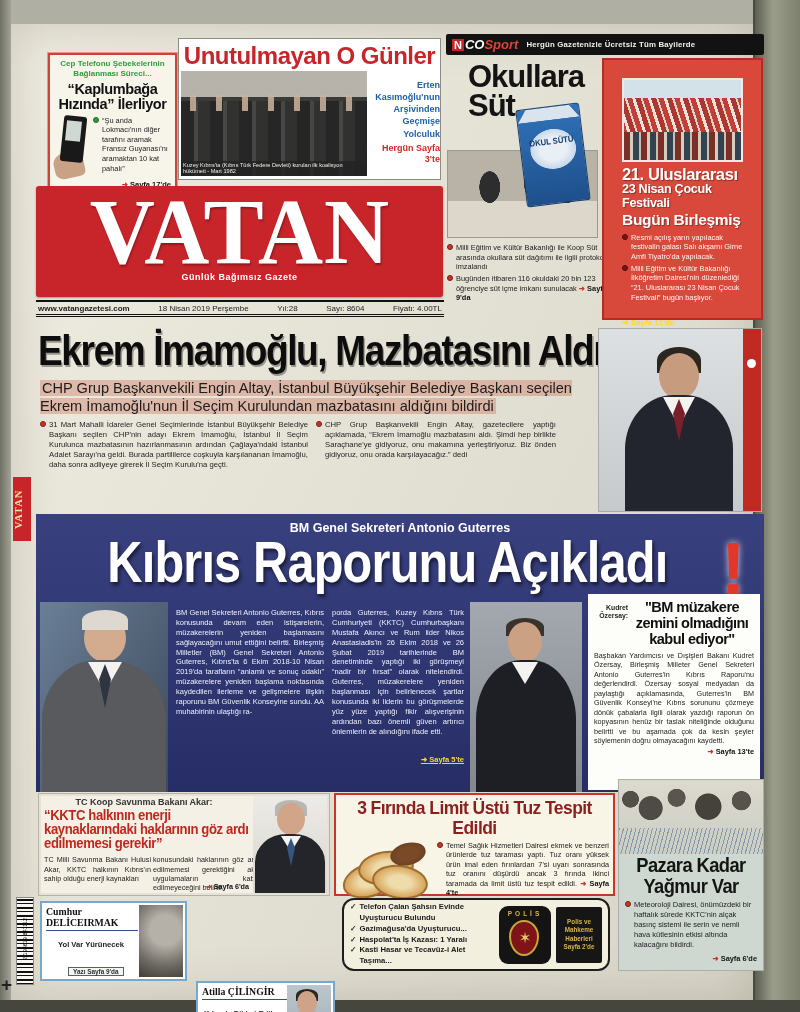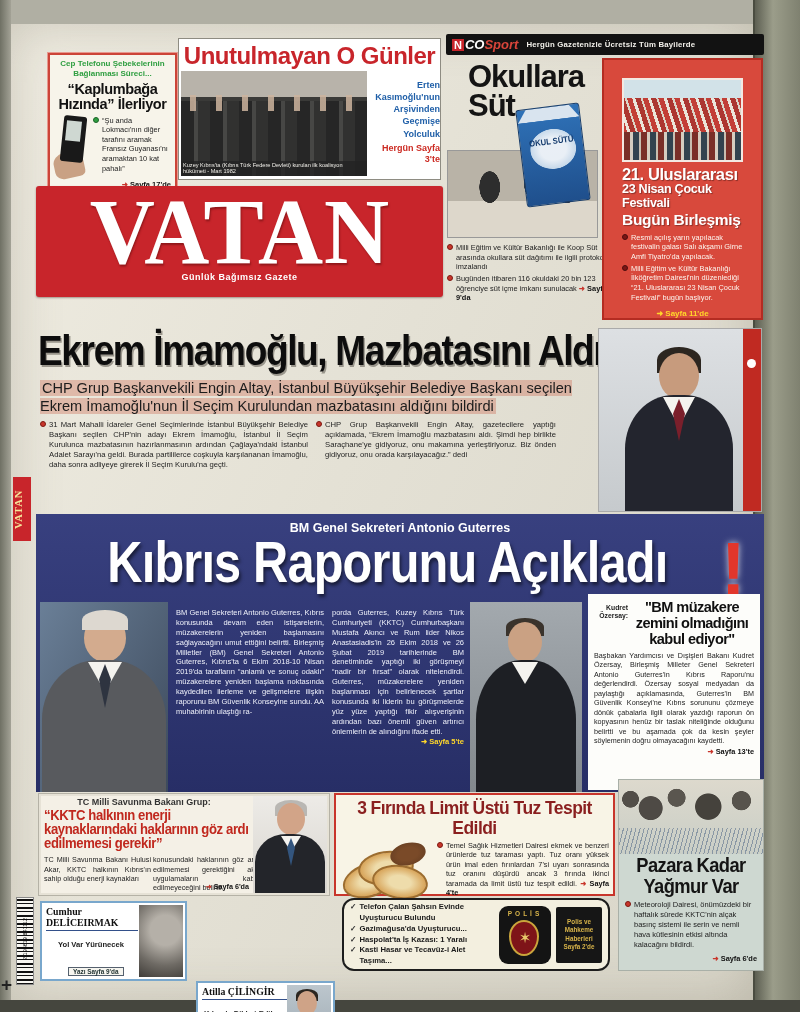--- a/index.html
+++ b/index.html
@@ -88,21 +88,21 @@
   .fest-photo { height:84px; border:2px solid #f3e9e2; margin-bottom:4px; position:relative; overflow:hidden;
     background:linear-gradient(#d2e2e8 0 36%, #e6e0d4 36% 100%); }
   .fest-flags { position:absolute; left:0; top:18px; width:100%; height:40px;
     background:repeating-linear-gradient(72deg,#c03028 0 5px,#ece6da 5px 8px,#a82822 8px 13px,#dcd4c6 13px 15px); opacity:.92; }
   .fest-crowd { position:absolute; left:0; bottom:0; width:100%; height:28px;
     background:repeating-linear-gradient(90deg,#7a2f28 0 6px,#d6cdc0 6px 9px,#33434f 9px 15px,#c8beb0 15px 17px); }
   .fest-t1 { color:#fff; font-weight:bold; font-size:16.5px; line-height:1.05; letter-spacing:-.4px; text-shadow:1px 1px 1px rgba(0,0,0,.35); }
   .fest-t2 { color:#fff; font-weight:bold; font-size:12.6px; line-height:1.1; letter-spacing:-.3px; text-shadow:1px 1px 1px rgba(0,0,0,.35); }
   .fest-t3 { color:#fff; font-weight:bold; font-size:15.5px; line-height:1.15; letter-spacing:-.3px; text-shadow:1px 1px 1px rgba(0,0,0,.35); margin-bottom:4px; }
   .fest-bullets { color:#fdf5ee; font-size:7.4px; line-height:1.3; }
-  .fest-ref { color:#ffd72a; font-weight:bold; font-size:8px; text-align:center; margin-top:7px; }
+  .fest-ref { color:#ffd72a; font-weight:bold; font-size:8px; text-align:left; margin-top:16px; }
   .fest-ref .arr { color:#ffd72a; }
 
   
   .masthead { left:36px; top:186px; width:407px; height:111px; background:#c8252b; border-radius:3px;
     text-align:center; color:#fff; box-shadow:0 1px 2px rgba(60,30,20,.4); }
   .mast-logo { font-family:"Liberation Serif", serif; font-weight:bold; font-size:93px; line-height:92px;
     display:inline-block; transform:scaleX(.97); letter-spacing:1px; text-shadow:1px 2px 2px rgba(90,10,10,.5); }
   .mast-tag { font-size:9px; font-weight:bold; margin-top:-6px; letter-spacing:.5px; }
   .dateline { left:36px; top:300px; width:408px; height:17px; border-top:2px solid #111;
     border-bottom:3px double #111; display:flex; align-items:center; justify-content:space-between;
@@ -133,21 +133,21 @@
   .kib-headrow { text-align:center; margin-top:-2px; white-space:nowrap; }
   .kib-head { display:inline-block; transform:scaleX(.84); transform-origin:center;
     color:#fff; font-weight:bold; font-size:58px; letter-spacing:-1px; line-height:1;
     text-shadow:2px 3px 4px rgba(0,0,0,.55); }
   .kib-bang { display:inline-block; color:#e2362b; font-weight:bold; font-size:74px; line-height:0;
     vertical-align:-12px; text-shadow:0 0 7px rgba(255,255,255,.8); }
   .kib-photo1 { position:absolute; left:4px; top:88px; width:128px; height:190px; background:linear-gradient(120deg,#6a7f97,#3d4a5c); overflow:hidden; }
   .kib-col { position:absolute; top:94px; height:180px; color:#eef0fa; font-size:7.5px; line-height:1.32; }
   .kc1 { left:140px; width:148px; }
   .kc2 { left:296px; width:132px; }
-  .kib-ref { color:#ffd72a; font-weight:bold; display:block; text-align:right; margin-top:0; }
+  .kib-ref { color:#ffd72a; font-weight:bold; display:block; text-align:right; margin-top:18px;text-decoration:underline; }
   .kib-ref .arr { color:#ffd72a; }
   .kib-photo2 { position:absolute; left:434px; top:88px; width:112px; height:190px; background:linear-gradient(#a3a9ae,#82888d); overflow:hidden; }
   .quote-box { position:absolute; left:552px; top:80px; width:172px; height:196px; width:172px; background:#fdfdfa; padding:5px 6px; }
   .q-headrow { display:flex; gap:2px; }
   .q-label { flex:none; width:34px; font-size:6.8px; font-weight:bold; text-align:right; padding-top:5px; line-height:1.15; color:#222; }
   .q-title { flex:1; font-size:15.5px; font-weight:bold; color:#101010; line-height:1.03; text-align:center;
     letter-spacing:-.6px; transform:scaleX(.94); transform-origin:center; }
   .q-body { font-size:7.2px; line-height:1.32; color:#222; margin-top:4px; }
   .q-ref { text-align:right; font-size:7.4px; margin-top:1px; }
 
@@ -319,20 +319,27 @@
         </div>
     </div>
     <div class="fest-ref"><span class="arr">➜</span>
       <span>Sayfa 11'de</span></div>
   </div>
 
   <div class="blk masthead">
     <div class="mast-logo">VATAN</div>
     <div class="mast-tag">Günlük Bağımsız Gazete</div>
   </div>
+  <div class="blk dateline">
+    <span class="web">www.vatangazetesi.com</span>
+    <span>18 Nisan 2019 Perşembe</span>
+    <span>Yıl:28</span>
+    <span>Sayı: 8604</span>
+    <span>Fiyatı: 4.00TL</span>
+  </div>
 
   <div class="blk ekrem-head"><span class="cond">Ekrem İmamoğlu, Mazbatasını Aldı</span></div>
   <div class="blk ekrem-sub"><span>CHP Grup Başkanvekili Engin Altay, İstanbul Büyükşehir Belediye Başkanı seçilen Ekrem İmamoğlu'nun İl Seçim Kurulundan mazbatasını aldığını bildirdi</span></div>
   <div class="blk ekrem-cols ek-c1 jt">
     <div class="bul">
         <span class="dot"></span>
       <span>31 Mart Mahalli İdareler Genel Seçimlerinde İstanbul Büyükşehir Belediye Başkanı seçilen CHP'nin adayı Ekrem İmamoğlu, İstanbul İl Seçim Kurulunca mazbatasının hazırlanmasının ardından Çağlaya'ndaki İstanbul Adalet Sarayı'na geldi. Burada partililerce coşkuyla karşılananan İmamoğlu, daha sonra adliyeye girerek İl Seçim Kurulu'na geçti.</span>
       </div>
   </div>
   <div class="blk ekrem-cols ek-c2 jt">
@@ -384,21 +391,21 @@
         <div class="q-label">Kudret Özersay:</div>
         <div class="q-title">"BM müzakere zemini olmadığını kabul ediyor"</div>
       </div>
       <div class="q-body jt">Başbakan Yardımcısı ve Dışişleri Bakanı Kudret Özersay, Birleşmiş Milleter Genel Sekreteri Antonio Guterres'in Kıbrıs Raporu'nu değerlendirdi. Özersay sosyal medyadan da paylaştığı açıklamasında, Guterres'in BM Güvenlik Konseyi'ne Kıbrıs sorununu çözmeye dönük çabalarla ilgili olarak yazdığı raporun ön kopyasının henüz bir taslak niteliğinde olduğunu belirtti ve bu aşamada çok da kesin şeyler söylemenin doğru olmayacağını kaydetti.</div>
       <div class="q-ref"><span class="arr">➜</span>
         <span class="ref">Sayfa 13'te</span></div>
     </div>
   </div>
 
   <div class="blk akar-box">
-    <div class="akar-kick">TC Milli Savunma Bakanı Grup:</div>
+    <div class="akar-kick">TC Koop Savunma Bakanı Akar:</div>
     <div class="akar-head">“KKTC halkının enerji kaynaklarındaki haklarının göz ardı edilmemesi gerekir”</div>
     <div class="akar-cols">
       <div class="jt">TC Milli Savunma Bakanı Hulusi Akar, KKTC halkının Kıbrıs'ın sahip olduğu enerji kaynakları</div>
       <div class="jt">konusundaki haklarının göz ardı edilmemesi gerektiğini aksi uygulamaların kabul edilmeyeceğini belirtti.</div>
     </div>
     <div class="akar-photo">
       <div class="person" style="left:0;top:4px;width:74px;height:92px;">
         <div class="hair" style="left:22px;top:0;width:32px;height:16px;background:#b9b7b3;"></div>
         <div class="head" style="left:24px;top:3px;width:28px;height:32px;background:#d2a488;"></div>
         <div class="torso" style="left:2px;top:34px;width:70px;height:62px;background:#23252a;"></div>

